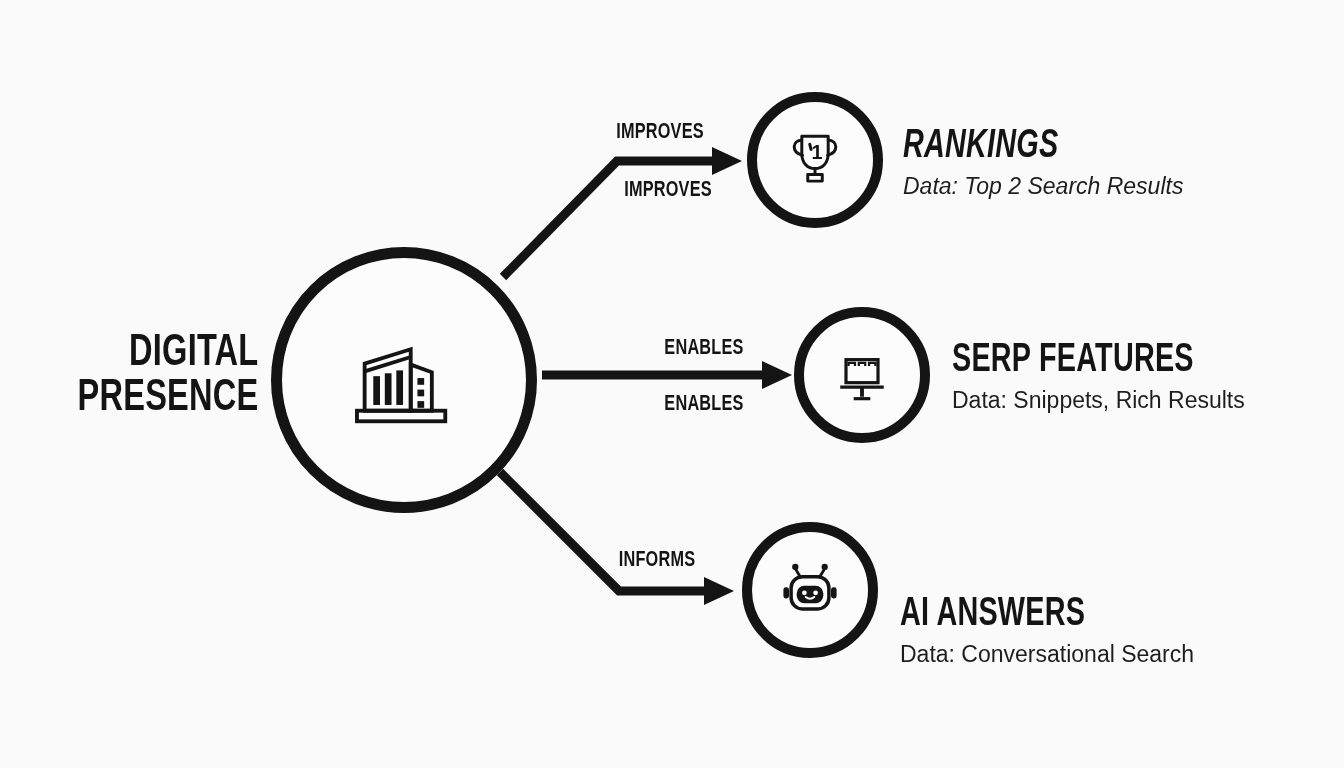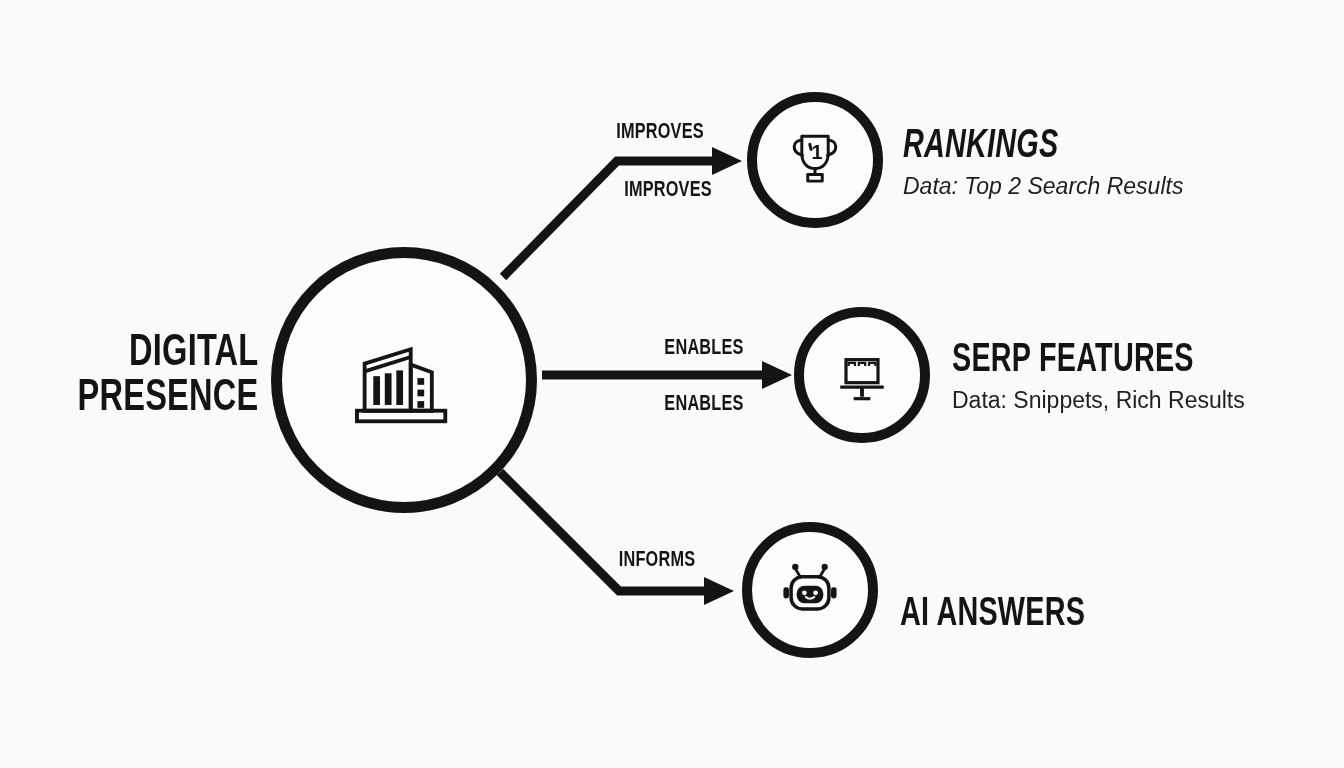--- a/index.html
+++ b/index.html
@@ -181,20 +181,21 @@
       <rect x="12" y="46" width="8" height="16" rx="3.5" fill="#141414"></rect>
       <rect x="80" y="46" width="8" height="16" rx="3.5" fill="#141414"></rect>
       <rect x="31" y="44" width="38" height="25" rx="11" fill="#141414"></rect>
       <circle cx="42" cy="54" r="3.4" fill="#fcfcfc"></circle>
       <circle cx="58" cy="54" r="3.4" fill="#fcfcfc"></circle>
       <path d="M44 60 Q50 65 56 60" stroke="#fcfcfc" stroke-width="3" fill="none" stroke-linecap="round"></path>
     </svg>
   </div>
   <div class="node-text" id="text-ai">
     <div class="node-title condensed">AI ANSWERS</div>
+    <div class="node-subtitle">Data: Conversational Search</div>
   </div>
 
   <div class="edge-label condensed" style="left:660px; top:131px;">IMPROVES</div>
   <div class="edge-label condensed" style="left:668px; top:189px;">IMPROVES</div>
   <div class="edge-label condensed" style="left:704px; top:347px;">ENABLES</div>
   <div class="edge-label condensed" style="left:704px; top:403px;">ENABLES</div>
   <div class="edge-label condensed" style="left:657px; top:559px;">INFORMS</div>
 
 </div>
 

